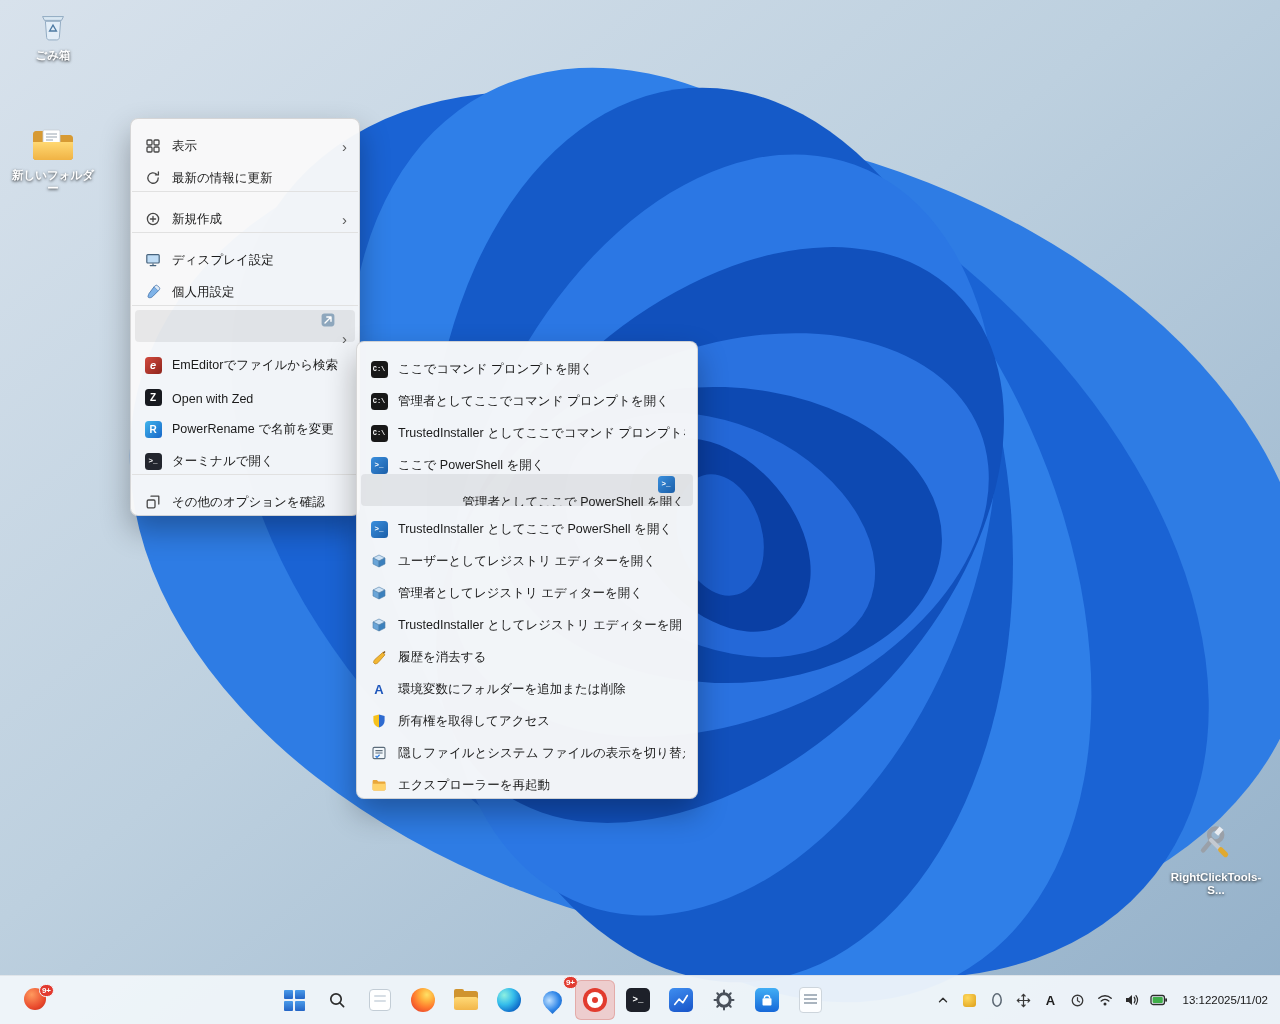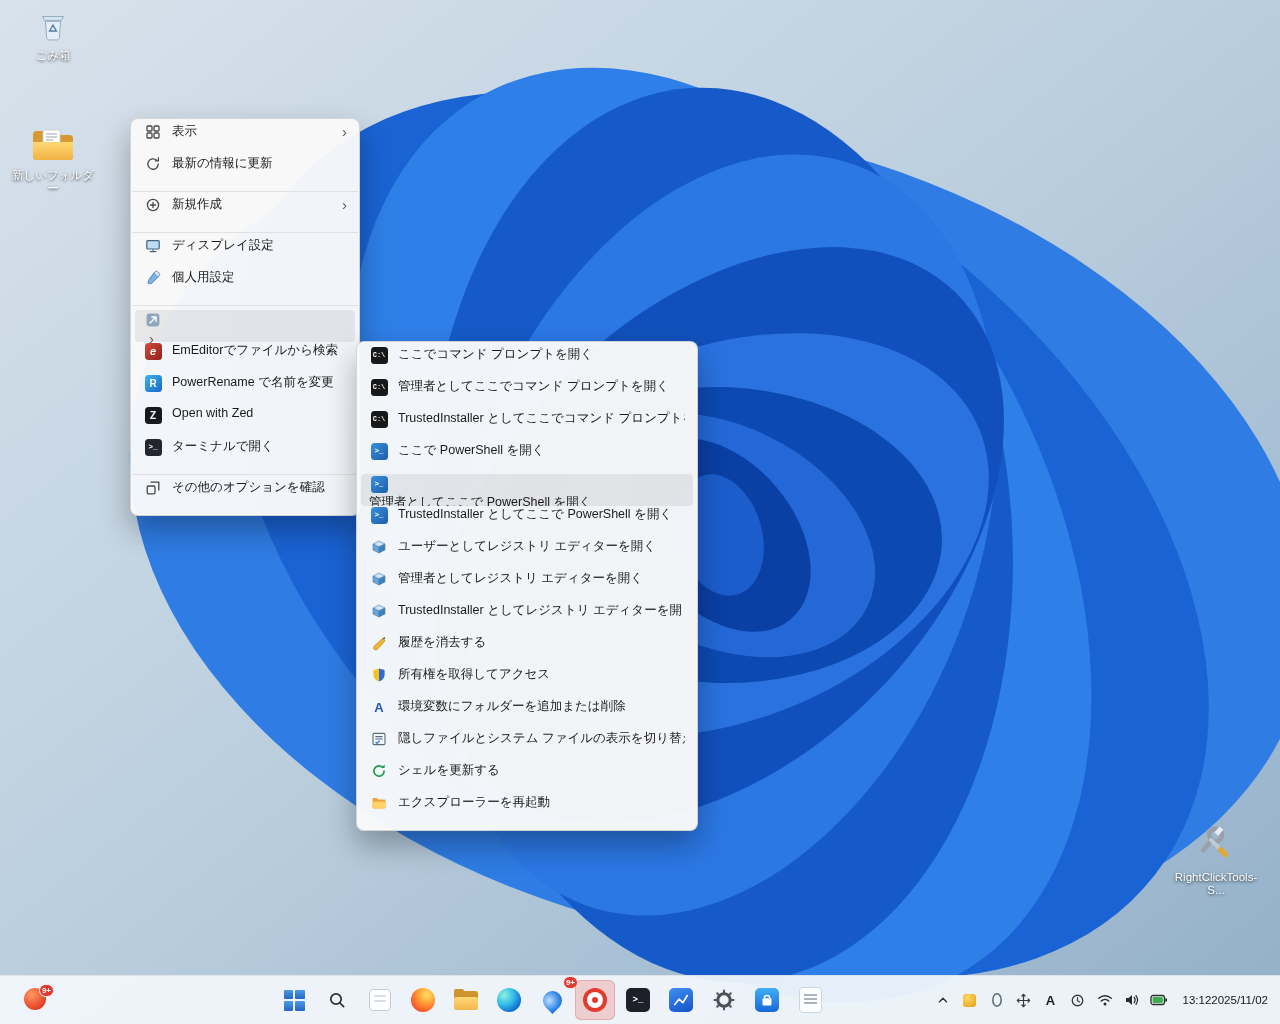--- a/index.html
+++ b/index.html
@@ -1,28 +1,28 @@
 <!DOCTYPE html>
 <html><head>
 <meta charset="utf-8">
 <style>
   html,body{margin:0;padding:0;}
   body{width:1280px;height:1024px;overflow:hidden;font-family:"Liberation Sans","DejaVu Sans",sans-serif;-webkit-font-smoothing:antialiased;}
   #desktop{position:relative;width:1280px;height:1024px;overflow:hidden;background:linear-gradient(135deg,#d6e1eb 0%,#bccfdf 45%,#96b2ca 100%);}
   #wallpaper{position:absolute;inset:0;}
 
   
-  .dsk-icon{position:absolute;display:flex;flex-direction:column;align-items:center;gap:3px;cursor:default;}
+  .dsk-icon{position:absolute;display:flex;flex-direction:column;align-items:center;gap:3px;cursor:default;font-weight:bold;}
   .dsk-icon .lbl{font-size:11.5px;color:#fff;text-shadow:0 1px 3px rgba(0,0,0,.8);text-align:center;line-height:13px;max-width:96px;}
 
   
   .menu{position:absolute;background:rgba(249,249,249,.97);border:1px solid rgba(0,0,0,.14);border-radius:8px;box-shadow:0 14px 30px rgba(0,0,0,.30);padding:4px 0;}
   #ctx-menu{left:130px;top:118px;width:228px;}
   #sub-menu{left:356px;top:341px;width:340px;}
-  .mi{display:flex;align-items:flex-start;height:32px;margin:0 4px;padding:0 8px;border-radius:4px;font-size:12.5px;color:#1b1b1b;white-space:nowrap;}
+  .mi{display:flex;align-items:flex-end;height:32px;margin:0 4px;padding:0 8px;border-radius:4px;font-size:12.5px;color:#1b1b1b;white-space:nowrap;}
   .mi.hl{background:rgba(0,0,0,.065);flex-direction:column;}
   .mi .ic{flex:0 0 20px;width:20px;height:18px;margin-right:9px;display:inline-flex;align-items:center;justify-content:center;}
   .mi .lbl{flex:1;overflow:hidden;}
   .mi .chev{color:#5a5a5a;font-size:15px;margin-left:6px;}
   .mi .chev::after{content:"\203A";}
   .menu-sep{height:1px;background:#e1e1e1;margin:4px 1px;}
   .oi{width:16px;height:16px;}
   .ai{width:17px;height:17px;border-radius:3.5px;display:inline-flex;align-items:center;justify-content:center;color:#fff;font-weight:700;}
   .i-em{background:linear-gradient(135deg,#d24a3e,#8e241c);} .i-em::after{content:"e";font-size:11px;font-style:italic;}
   .i-pr{background:linear-gradient(135deg,#3fb4ec,#1766c8);} .i-pr::after{content:"R";font-size:10px;}
@@ -207,29 +207,29 @@
       <span class="chev"></span>
     </div>
     <div class="mi">
       <span class="ic">
           <span class="ai i-em"></span>
         </span>
       <span class="lbl">EmEditorでファイルから検索</span>
     </div>
     <div class="mi">
       <span class="ic">
+          <span class="ai i-zed"></span>
+        </span>
+      <span class="lbl">Open with Zed</span>
+    </div>
+    <div class="mi">
+      <span class="ic">
           <span class="ai i-pr"></span>
         </span>
       <span class="lbl">PowerRename で名前を変更</span>
-    </div>
-    <div class="mi">
-      <span class="ic">
-          <span class="ai i-zed"></span>
-        </span>
-      <span class="lbl">Open with Zed</span>
     </div>
     <div class="mi">
       <span class="ic">
           <span class="ai i-term"></span>
         </span>
       <span class="lbl">ターミナルで開く</span>
     </div>
     <div class="menu-sep"></div>
     <div class="mi">
       <span class="ic">
@@ -315,53 +315,44 @@
       <span class="ic">
           <svg class="oi" viewBox="0 0 16 16">
             <path d="M2.5 13.5c.3-1.8 1-3 2.2-3.8l7-6.2 2.3 2.3-6.2 7c-.8 1.2-2 1.9-3.8 2.2z" fill="#f2b632" stroke="#b97f14" stroke-width=".7"></path>
             <path d="M11.7 3.5l1.8-1.5 1 1-1.5 1.8z" fill="#8a5a1a"></path>
           </svg>
         </span>
       <span class="lbl">履歴を消去する</span>
     </div>
     <div class="mi">
       <span class="ic">
+          <span class="i-a"></span>
+        </span>
+      <span class="lbl">環境変数にフォルダーを追加または削除</span>
+    </div>
+    <div class="mi">
+      <span class="ic">
           <svg class="oi" viewBox="0 0 16 16">
             <path d="M8 1.4 13.6 3v4.8c0 3.4-2.3 5.7-5.6 6.8z" fill="#2f6bd0"></path>
             <path d="M8 1.4 2.4 3v4.8c0 3.4 2.3 5.7 5.6 6.8z" fill="#f7c21c"></path>
           </svg>
         </span>
       <span class="lbl">所有権を取得してアクセス</span>
-    </div>
-    <div class="mi">
-      <span class="ic">
-          <span class="i-a"></span>
-        </span>
-      <span class="lbl">環境変数にフォルダーを追加または削除</span>
     </div>
     <div class="mi">
       <span class="ic">
           <svg class="oi" viewBox="0 0 16 16">
             <g fill="none" stroke="#5b6b7a" stroke-width="1.1">
               <rect x="2" y="2.4" width="12" height="11.2" rx="1.4" fill="#f2f7fb"></rect>
               <path d="M4.4 5.6h7.2M4.4 8h7.2"></path>
               <path d="M4.6 11l1.4 1.4 2.6-2.6" stroke="#2f7ce0" stroke-width="1.3"></path>
             </g>
           </svg>
         </span>
       <span class="lbl">隠しファイルとシステム ファイルの表示を切り替え</span>
-    </div>
-    <div class="mi">
-      <span class="ic">
-          <svg class="oi" viewBox="0 0 16 16">
-            <path d="M13.1 8a5.1 5.1 0 1 1-1.5-3.6" fill="none" stroke="#1f9e4d" stroke-width="1.7" stroke-linecap="round"></path>
-            <path d="M13.6 1.6v3.4h-3.4z" fill="#1f9e4d"></path>
-          </svg>
-        </span>
-      <span class="lbl">シェルを更新する</span>
     </div>
     <div class="mi">
       <span class="ic">
           <svg class="oi" viewBox="0 0 16 16">
             <path d="M1.6 4.2c0-.7.5-1.2 1.2-1.2h3.1l1.4 1.4h6c.7 0 1.2.5 1.2 1.2v6.6c0 .7-.5 1.2-1.2 1.2H2.8c-.7 0-1.2-.5-1.2-1.2z" fill="#e9a73b"></path>
             <path d="M1.6 6.8h12.9v5.4c0 .7-.5 1.2-1.2 1.2H2.8c-.7 0-1.2-.5-1.2-1.2z" fill="#ffd269"></path>
           </svg>
         </span>
       <span class="lbl">エクスプローラーを再起動</span>
     </div>

